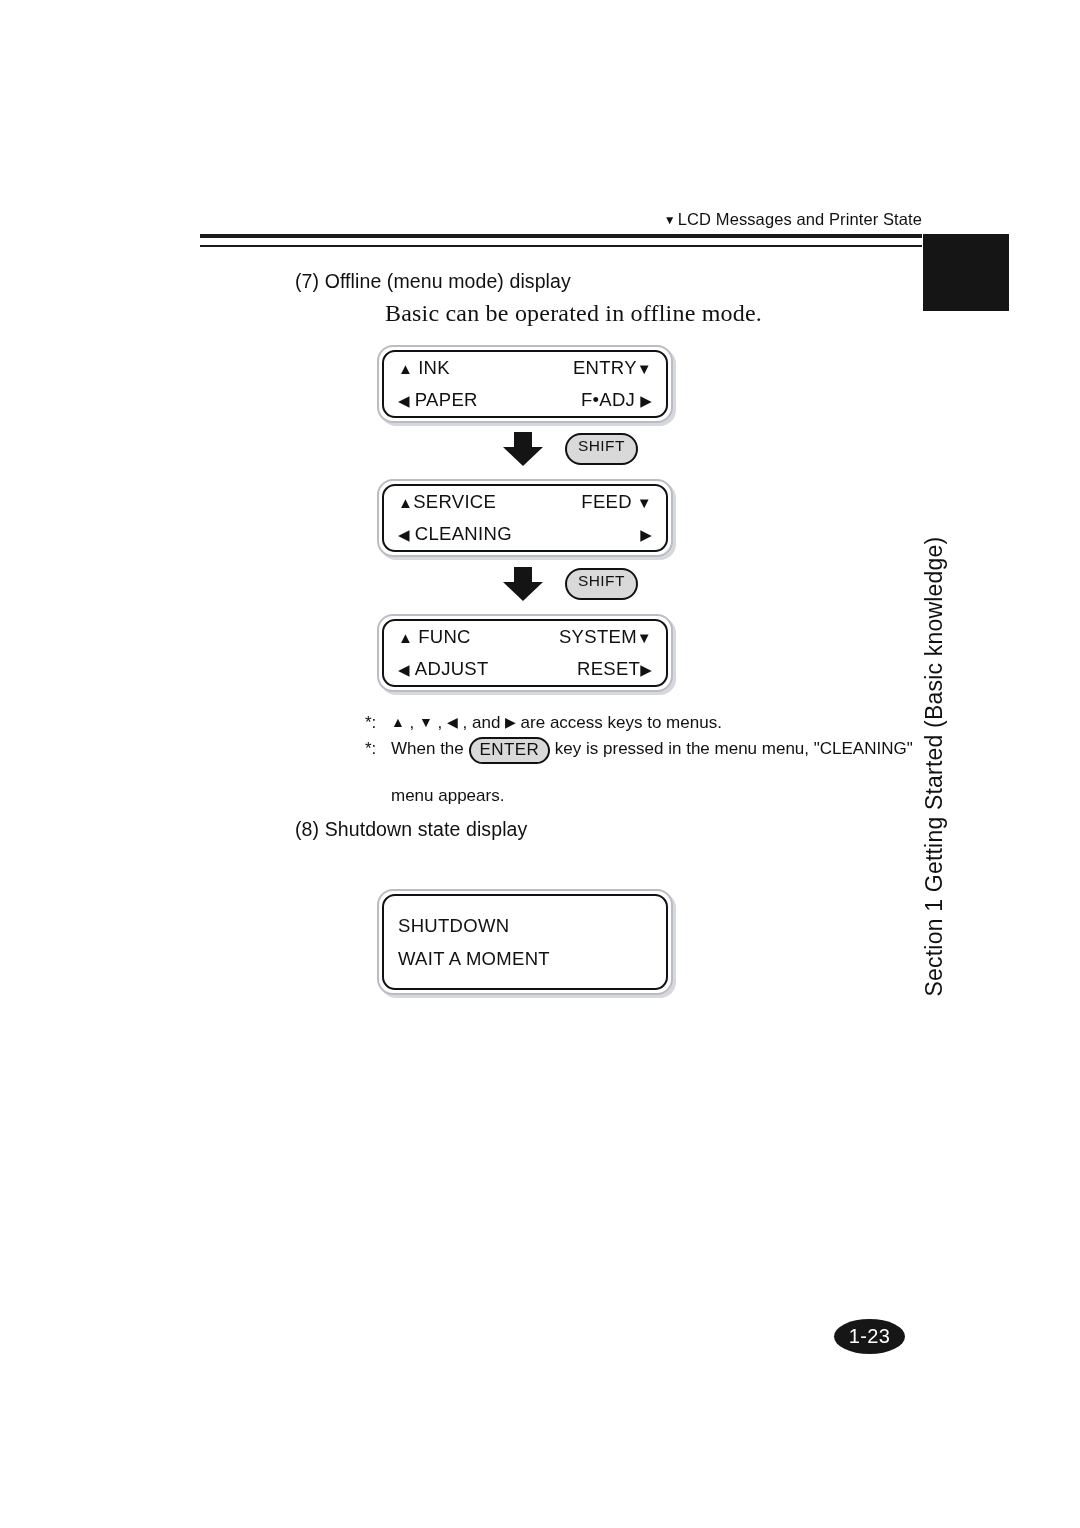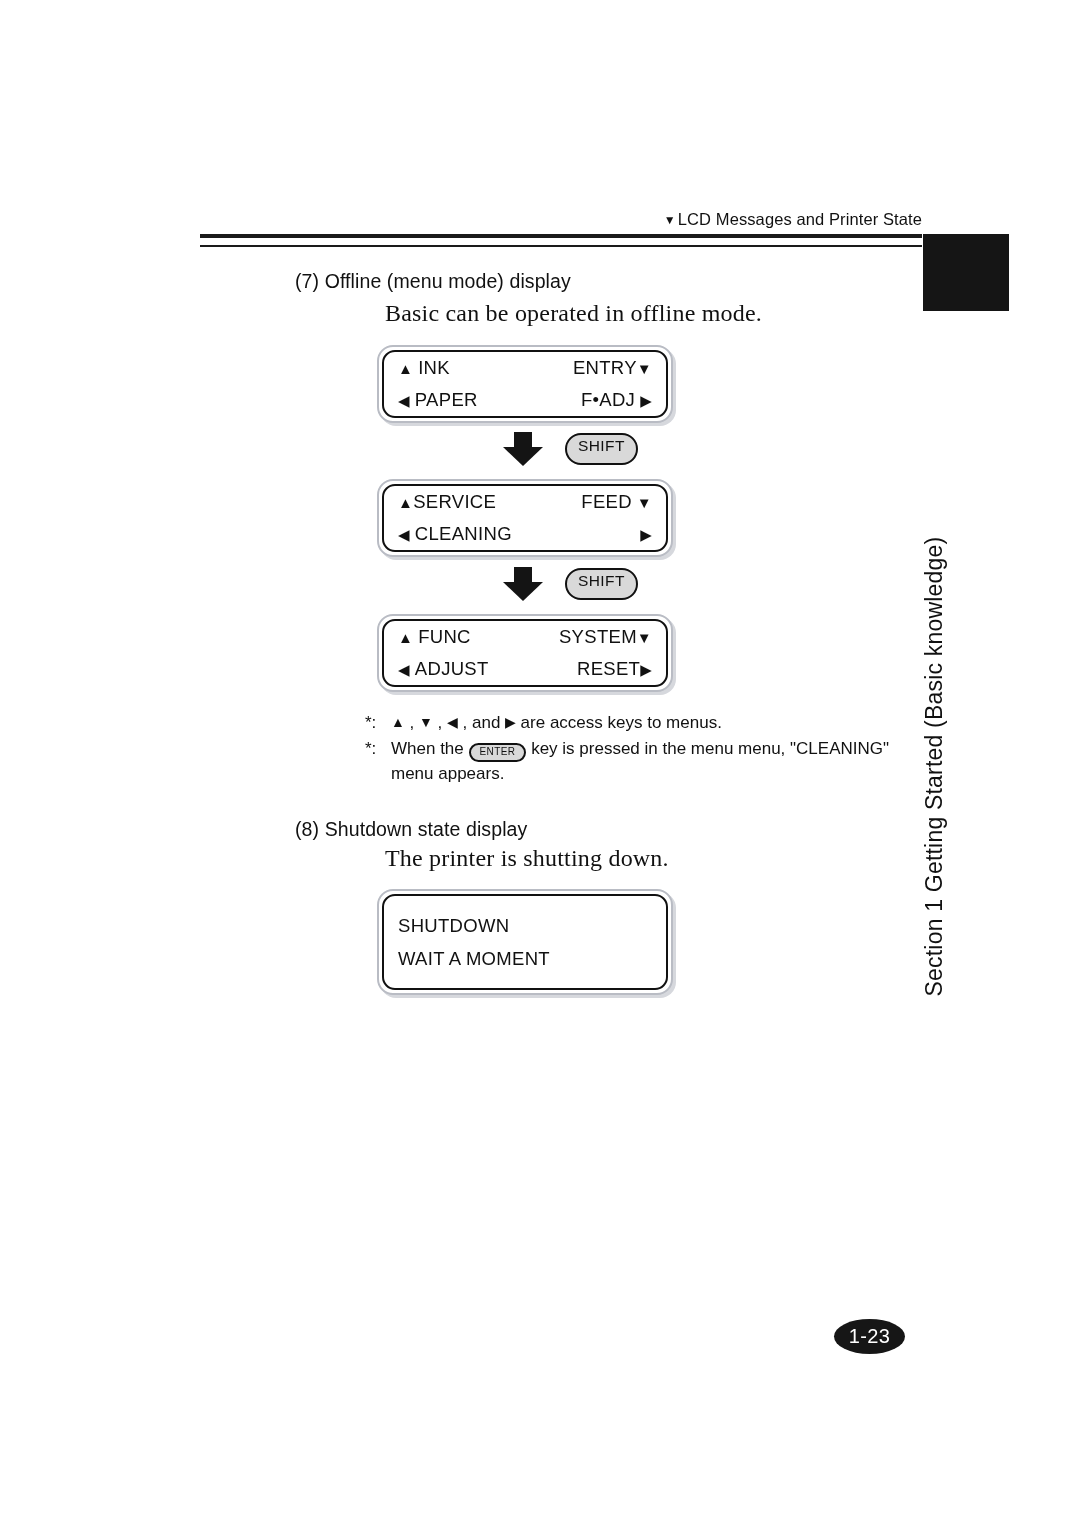--- a/index.html
+++ b/index.html
@@ -186,21 +186,21 @@
     font-size: 15.5px;
     letter-spacing: 0.4px;
     color: #111;
     line-height: 1.15;
     white-space: nowrap;
   }
   .key-pill.inline {
     position: relative;
     top: 1px;
     padding: 1px 9px 2px;
-    font-size: 10px;
+    font-size: 17px;
     border-width: 2px;
   }
 
   
   .notes {
     position: absolute;
     left: 365px;
     top: 710px;
     width: 560px;
     font-size: 17px;
@@ -219,20 +219,21 @@
   .note-body {
     flex: 1 1 auto;
   }
   .note-body .glyph-inline {
     font-size: 14px;
     display: inline-block;
     transform: translateY(-1px);
   }
   .note-cont {
     padding-left: 26px;
+    margin-top: 20px;
   }
 
   
   .page-badge {
     position: absolute;
     left: 834px;
     top: 1319px;
     width: 71px;
     height: 35px;
     background: #161616;
@@ -383,21 +384,20 @@
         <span>When the</span>
         <span class="key-pill inline">ENTER</span>
         <span>key is pressed in the menu menu, "CLEANING"</span>
       </div>
     </div>
     <div class="note-cont">menu appears.</div>
 
   </div>
 
   <div class="sec-heading" style="left:295px; top:818px;">(8) Shutdown state display</div>
-  <div class="sec-caption" style="left:385px; top:845px;">The printer is shutting down.</div>
 
   <div class="lcd" style="left:377px; top:889px; width:296px; height:106px;">
     <div class="lcd-inner">
       <div class="lcd-row">
         <div class="lcd-cell left">
           <span>SHUTDOWN</span>
         </div>
       </div>
       <div class="lcd-row">
         <div class="lcd-cell left">

